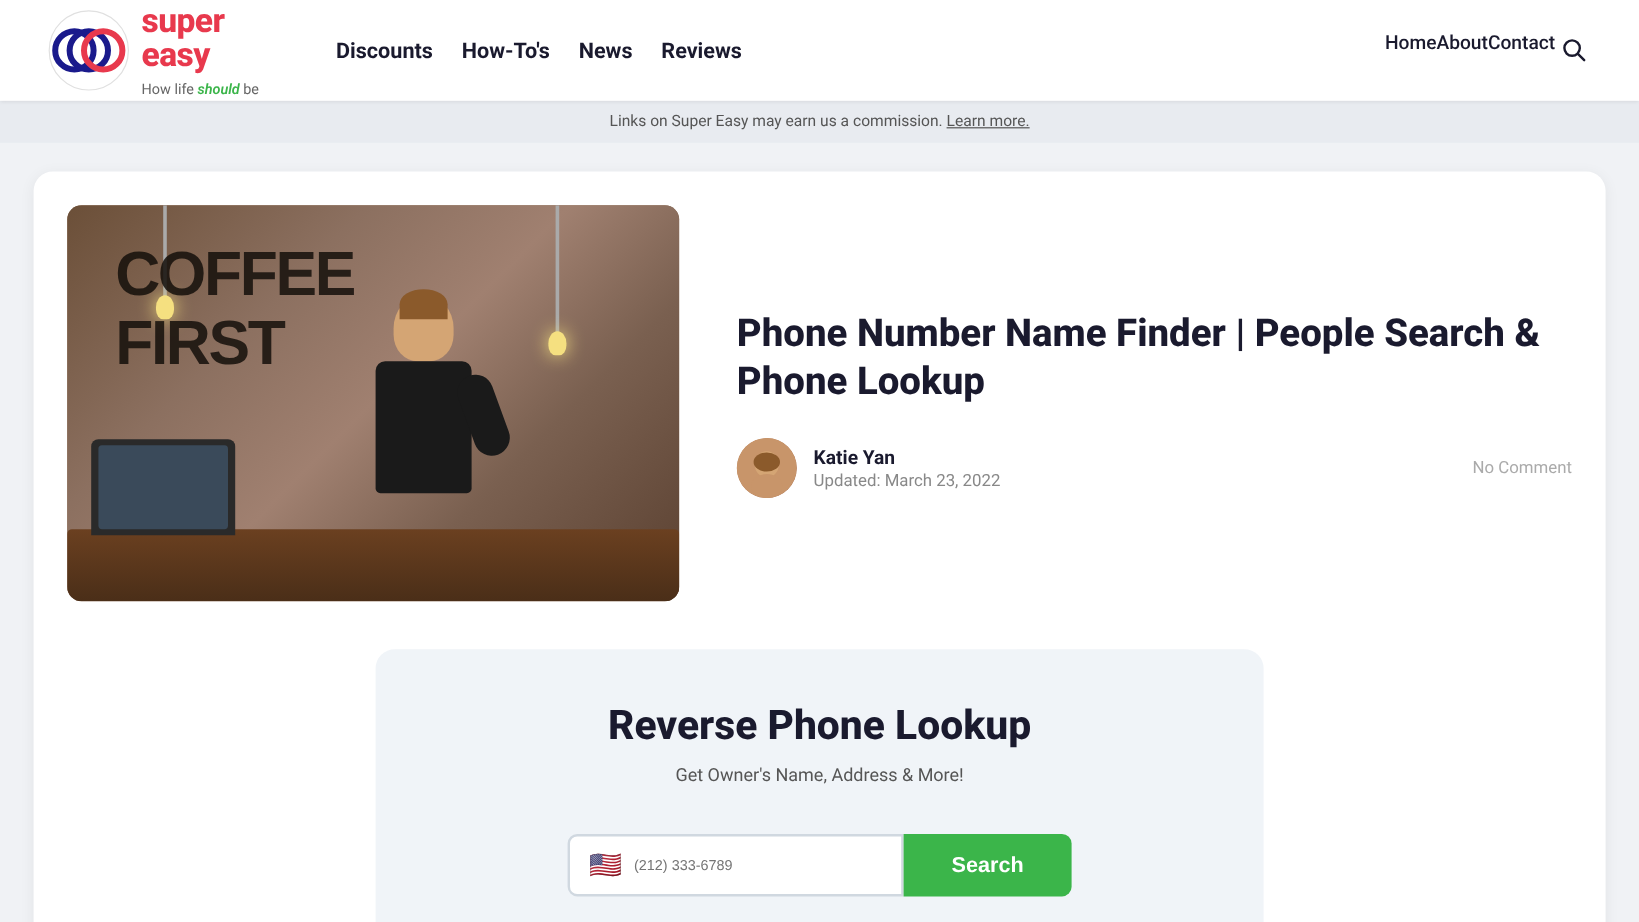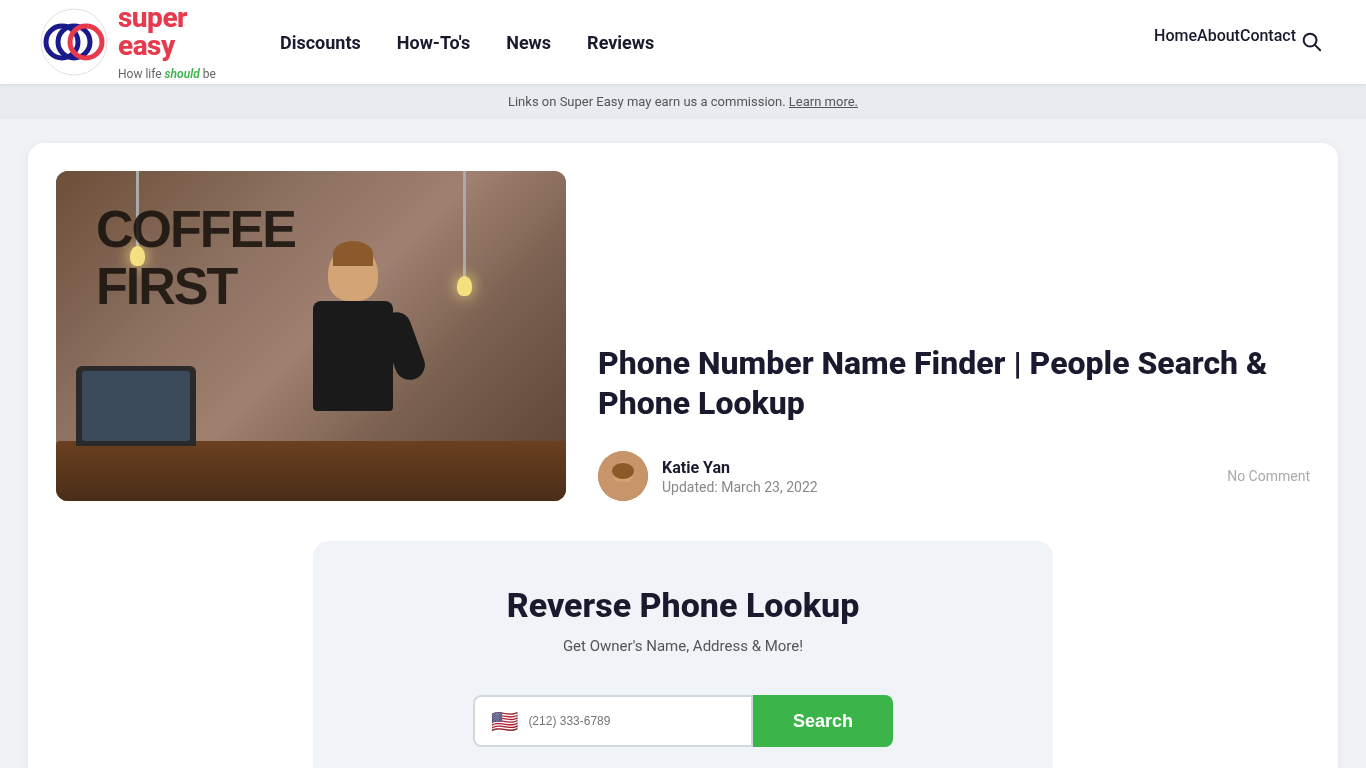--- a/index.html
+++ b/index.html
@@ -47,21 +47,21 @@
     .logo-tagline {
       font-size: 12px;
       color: #666;
       margin-top: 8px;
     }
     .logo-tagline em { font-style: italic; color: #3bb54a; font-weight: 600; }
 
     .nav-main {
       display: flex;
       align-items: center;
-      gap: 36px;
+      gap: 24px;
       margin-left: 40px;
       flex: 1;
     }
     .nav-main a {
       text-decoration: none;
       font-size: 18px;
       font-weight: 700;
       color: #1a1a2e;
     }
 
@@ -99,22 +99,22 @@
       background: #fff;
       border-radius: 16px;
       margin: 24px 28px;
       padding: 28px;
       box-shadow: 0 2px 12px rgba(0,0,0,0.06);
     }
 
     
     .hero-section {
       display: flex;
-      align-items: flex-end;
-      gap: 32px;
+      align-items: center;
+      gap: 48px;
       margin-bottom: 40px;
     }
     .hero-image {
       width: 510px;
       height: 330px;
       border-radius: 12px;
       background: #8a6a50;
       flex-shrink: 0;
       overflow: hidden;
       position: relative;

